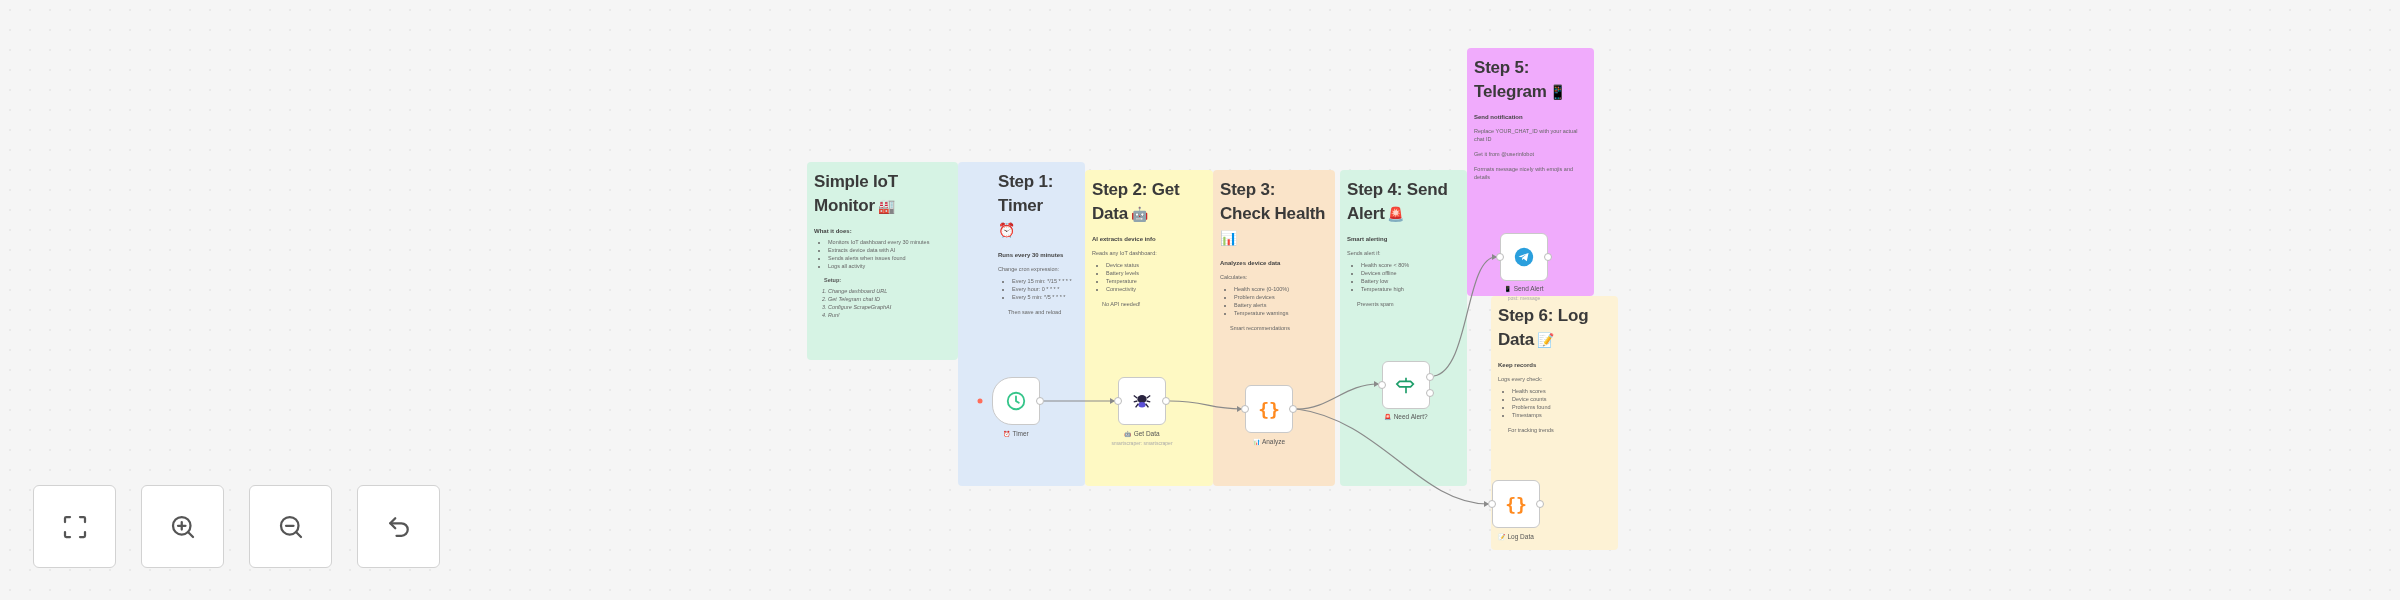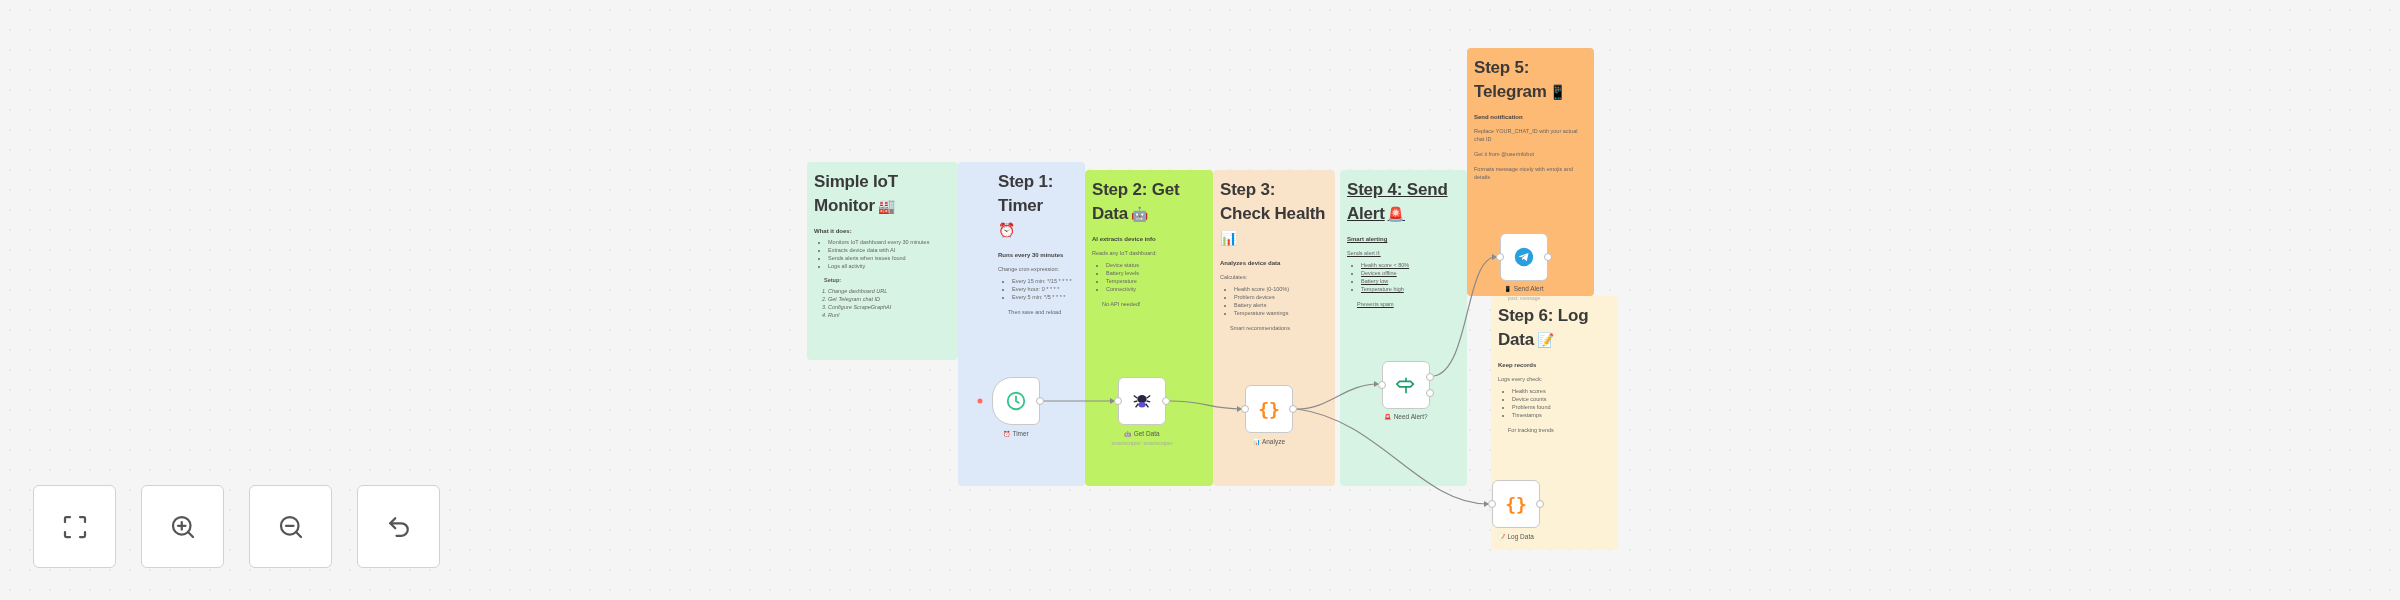--- a/index.html
+++ b/index.html
@@ -139,21 +139,21 @@
     <div class="sub">Runs every 30 minutes</div>
     <p>Change cron expression:</p>
     <ul>
       <li>Every 15 min: */15 * * * *</li>
       <li>Every hour: 0 * * * *</li>
       <li>Every 5 min: */5 * * * *</li>
     </ul>
     <div class="note">Then save and reload</div>
   </div>
 
-  <div class="sticky" style="left:1085px; top:170px; width:128px; height:316px; background:#bef264;">
+  <div class="sticky" style="left:1085px; top:170px; width:128px; height:316px; background:#fef9c3;">
     <h2><span>Step 2: Get Data</span><span class="emoji">🤖</span></h2>
     <div class="sub">AI extracts device info</div>
     <p>Reads any IoT dashboard:</p>
     <ul>
       <li>Device status</li>
       <li>Battery levels</li>
       <li>Temperature</li>
       <li>Connectivity</li>
     </ul>
     <div class="note">No API needed!</div>
@@ -165,34 +165,34 @@
     <p>Calculates:</p>
     <ul>
       <li>Health score (0-100%)</li>
       <li>Problem devices</li>
       <li>Battery alerts</li>
       <li>Temperature warnings</li>
     </ul>
     <div class="note">Smart recommendations</div>
   </div>
 
-  <div class="sticky" style="left:1340px; top:170px; width:127px; height:316px; background:#d6f3e4;text-decoration:underline;">
+  <div class="sticky" style="left:1340px; top:170px; width:127px; height:316px; background:#d6f3e4;">
     <h2><span>Step 4: Send Alert</span><span class="emoji">🚨</span></h2>
     <div class="sub">Smart alerting</div>
     <p>Sends alert if:</p>
     <ul>
       <li>Health score &lt; 80%</li>
       <li>Devices offline</li>
       <li>Battery low</li>
       <li>Temperature high</li>
     </ul>
     <div class="note">Prevents spam</div>
   </div>
 
-  <div class="sticky" style="left:1467px; top:48px; width:127px; height:248px; background:#fdba74;">
+  <div class="sticky" style="left:1467px; top:48px; width:127px; height:248px; background:#f0abfc;">
     <h2><span>Step 5: Telegram</span><span class="emoji">📱</span></h2>
     <div class="sub">Send notification</div>
     <p>Replace YOUR_CHAT_ID with your actual chat ID</p>
     <p>Get it from @userinfobot</p>
     <p>Formats message nicely with emojis and details</p>
   </div>
 
   <div class="sticky" style="left:1467px; top:296px; width:127px; height:254px; background:#fdf2d5;margin-left:24px;">
     <h2><span>Step 6: Log Data</span><span class="emoji">📝</span></h2>
     <div class="sub">Keep records</div>

